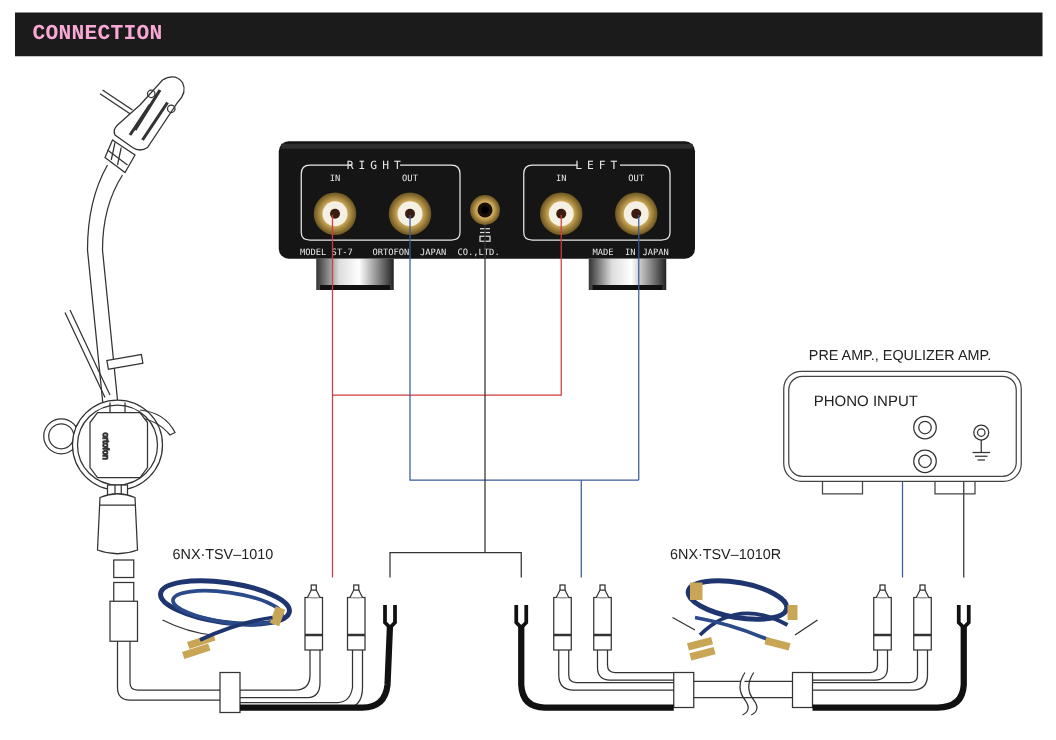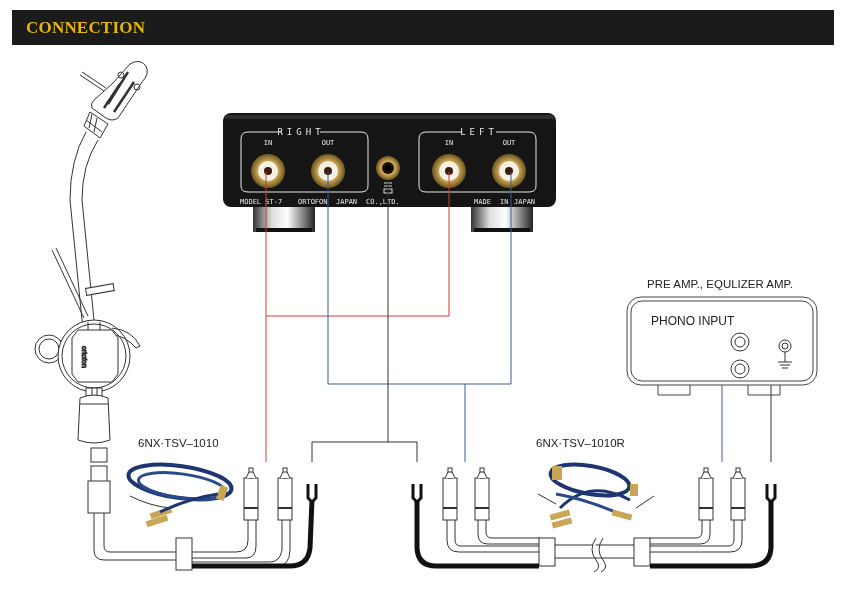--- a/index.html
+++ b/index.html
@@ -1,18 +1,18 @@
 <!DOCTYPE html>
 <html><head>
 <meta charset="utf-8">
 <style>
   html, body { margin:0; padding:0; background:#ffffff; }
   body { width:845px; height:592px; position:relative; overflow:hidden; font-family:"Liberation Sans", sans-serif; }
   .header-bar { position:absolute; left:12px; top:10px; width:822px; height:35px; background:#1b1b1b; }
-  .header-title { position:absolute; left:14px; top:8px; color:#eab308; font-weight:bold; font-size:17px; letter-spacing:0.2px; font-family:Liberation Serif, serif; }
+  .header-title { position:absolute; left:14px; top:8px; color:#f9a8d4; font-weight:bold; font-size:17px; letter-spacing:0.2px; font-family:Liberation Mono, monospace; }
   svg { position:absolute; left:0; top:0; }
   .lbl { font-family:"Liberation Sans", sans-serif; fill:#222; }
   .mono { font-family:"DejaVu Sans Mono", monospace; fill:#e8e8e8; }
 </style>
 </head>
 <body>
 
 <div class="header-bar">
   <span class="header-title">CONNECTION</span>
 </div>

